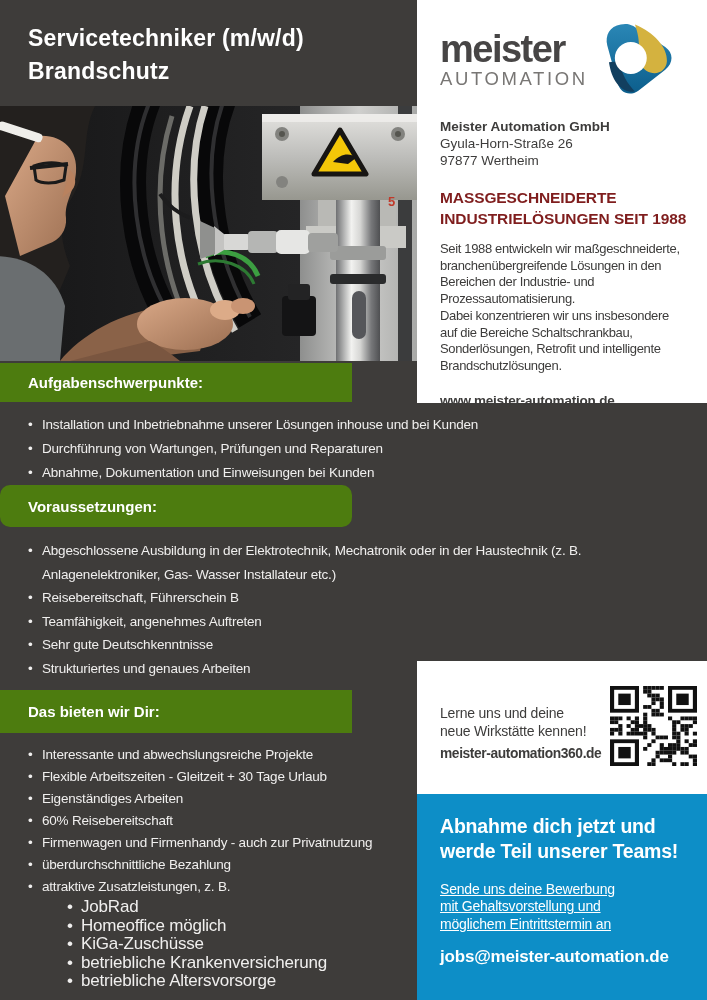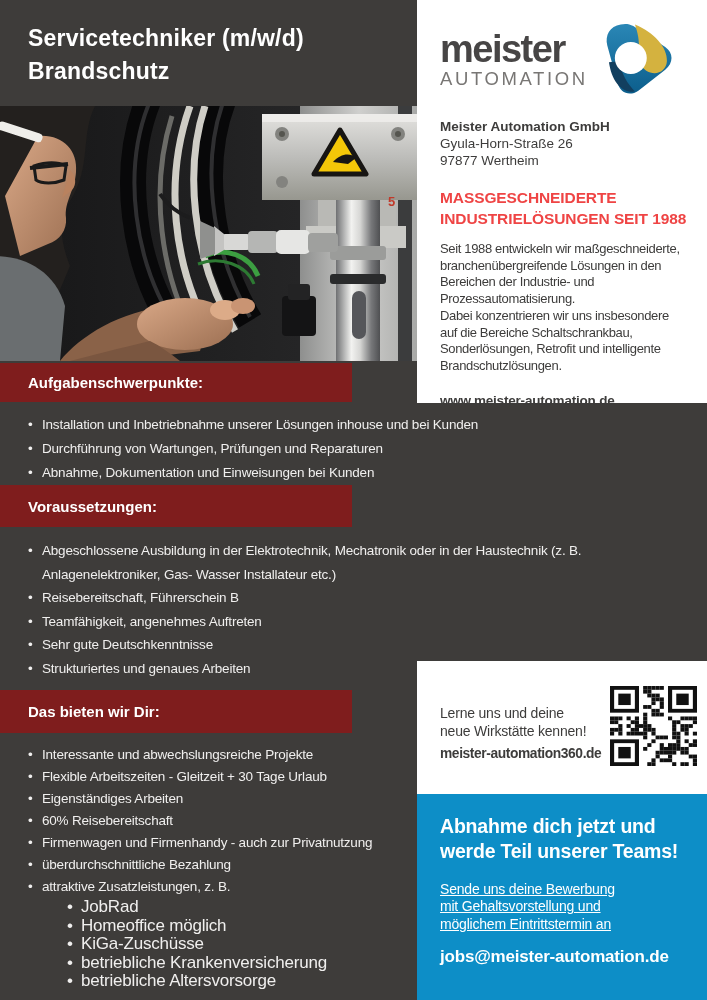--- a/index.html
+++ b/index.html
@@ -5,24 +5,24 @@
   html,body{margin:0;padding:0;}
   body{font-family:"Liberation Sans",sans-serif;background:#222;}
   .page{position:relative;width:707px;height:1000px;background:#3e3c3a;overflow:hidden;margin:0 auto;}
 
   
   .job-title{position:absolute;left:28px;top:22px;width:380px;color:#fff;
     font-size:23px;font-weight:bold;line-height:33px;letter-spacing:.2px;}
   .photo-wrap{position:absolute;left:0;top:106px;width:418px;height:255px;}
   .photo-wrap svg{display:block;}
 
-  .banner{position:absolute;left:0;width:352px;background:#7f1d1d;color:#fff;
+  .banner{position:absolute;left:0;width:352px;background:#4d7c0f;color:#fff;
     display:flex;align-items:center;font-weight:bold;font-size:15px;padding-left:28px;box-sizing:border-box;}
   .banner1{top:363px;height:39px;}
-  .banner2{top:485px;height:42px;}
+  .banner2{top:485px;height:42px;border-radius:10px;}
   .banner3{top:690px;height:43px;}
 
   ul.blist{position:absolute;left:28px;margin:0;padding:0;list-style:none;color:#f0efee;font-size:13.5px;letter-spacing:-.2px;}
   ul.blist li{position:relative;padding-left:14px;}
   ul.blist li::before{content:"•";position:absolute;left:0;top:0;color:#f0efee;}
   .list1{top:413px;width:600px;}
   .list1 li{line-height:24px;}
   .list2{top:539px;width:590px;}
   .list2 li{line-height:23.5px;}
   .list3{top:744px;width:600px;}
@@ -34,21 +34,21 @@
   .info-card{position:absolute;left:417px;top:0;width:290px;height:403px;background:#fff;
     box-sizing:border-box;padding:10px 0 0 23px;color:#3d3c3b;}
   .logo-row{display:flex;align-items:flex-start;margin-top:2px;height:92px;}
   .logo-text{margin-top:18px;}
   .logo-word{font-size:38px;font-weight:bold;color:#474545;letter-spacing:-1.5px;line-height:38px;}
   .logo-sub{font-size:18.5px;color:#787674;letter-spacing:2.6px;line-height:20px;margin-top:1px;text-align:center;}
   .logo-mark{width:86px;height:84px;margin-left:4px;margin-top:4px;}
 
   .company{margin-top:14px;font-size:13.5px;line-height:17px;}
   .company .co-name{font-weight:bold;}
-  .intro-heading{margin-top:19px;color:#ef4444;font-weight:bold;font-size:15.5px;line-height:20.5px;letter-spacing:-.1px;}
+  .intro-heading{margin-top:19px;color:#7f1d1d;font-weight:bold;font-size:15.5px;line-height:20.5px;letter-spacing:-.1px;}
   .intro-body{margin-top:12px;font-size:13px;line-height:16.7px;letter-spacing:-.35px;}
   .intro-body div{white-space:nowrap;}
   .website{margin-top:18px;font-weight:bold;font-size:13.5px;letter-spacing:-.2px;}
 
   .qr-card{position:absolute;left:417px;top:661px;width:290px;height:133px;background:#fff;
     box-sizing:border-box;display:flex;color:#3d3c3b;}
   .qr-text{padding:44px 0 0 23px;width:168px;}
   .qr-line{font-size:14px;line-height:17.5px;letter-spacing:-.2px;white-space:nowrap;}
   .qr-site{margin-top:6px;font-weight:bold;font-size:13.8px;letter-spacing:-.4px;white-space:nowrap;}
   .qr-code{margin-top:25px;margin-left:2px;}

